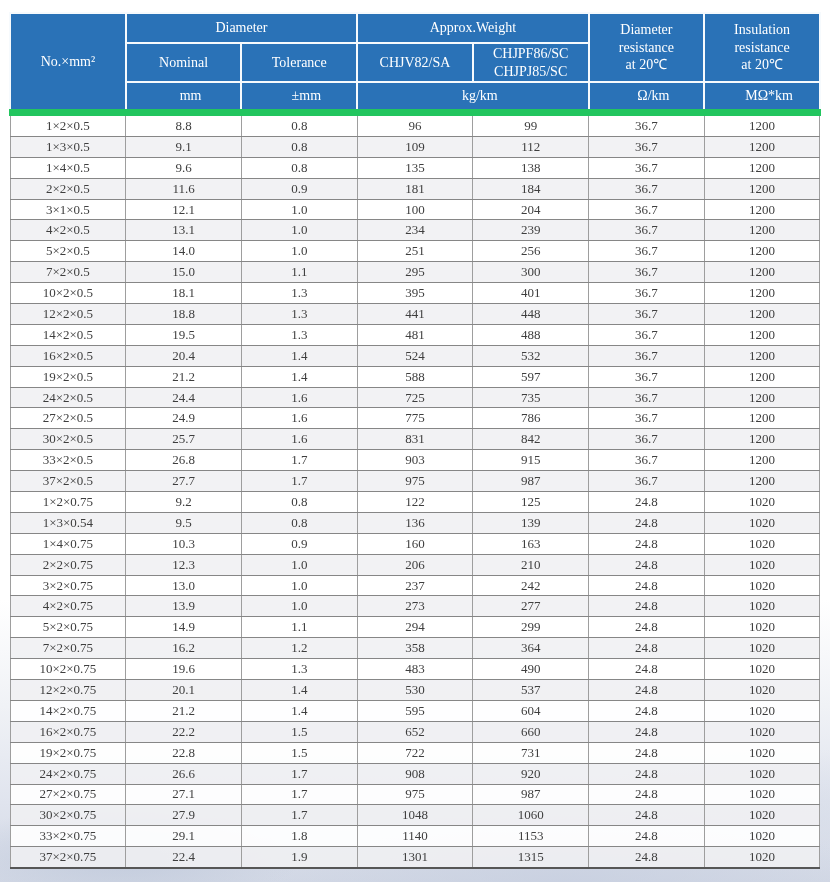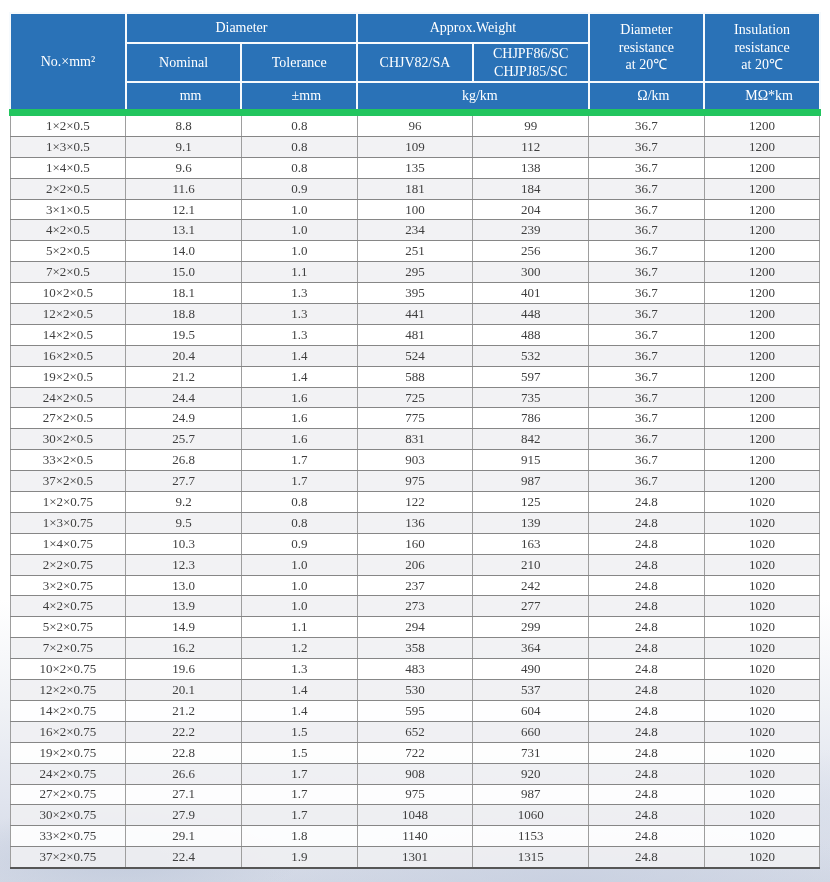--- a/index.html
+++ b/index.html
@@ -271,21 +271,21 @@
         <tr>
       <td>1×2×0.75</td>
       <td>9.2</td>
       <td>0.8</td>
       <td>122</td>
       <td>125</td>
       <td>24.8</td>
       <td>1020</td>
     </tr>
         <tr>
-      <td>1×3×0.75</td>
+      <td>1×3×0.54</td>
       <td>9.5</td>
       <td>0.8</td>
       <td>136</td>
       <td>139</td>
       <td>24.8</td>
       <td>1020</td>
     </tr>
         <tr>
       <td>1×4×0.75</td>
       <td>10.3</td>

